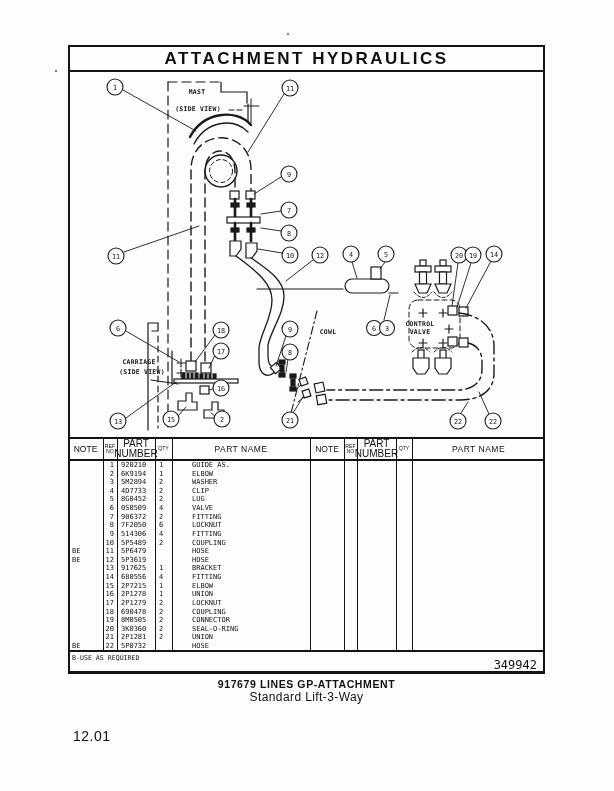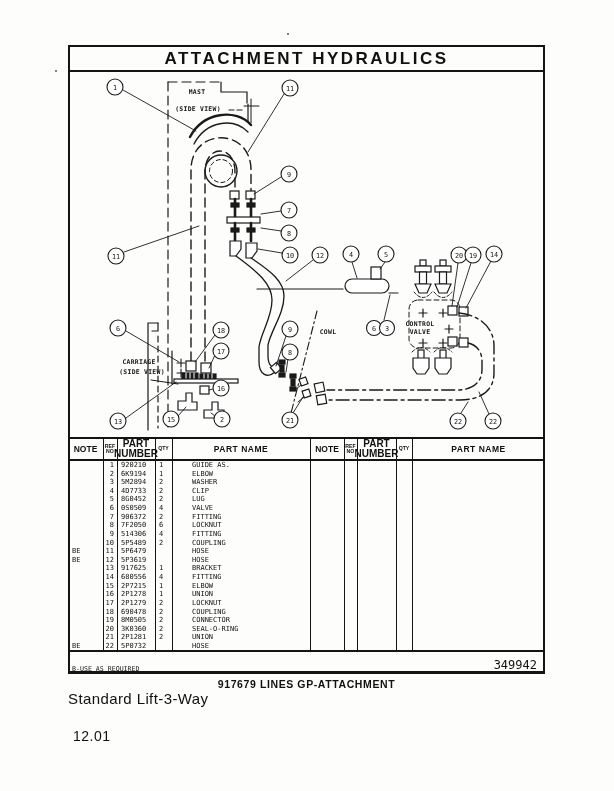--- a/index.html
+++ b/index.html
@@ -14,40 +14,40 @@
   svg{position:absolute;left:0;top:0;pointer-events:none}
   svg text{font-family:"DejaVu Sans Mono",monospace;fill:#141414}
   .dlabel{font-size:6.4px;font-weight:700;letter-spacing:.3px}
   .cnum{font-size:6.8px}
   
   .ptable{left:68px;top:437px;width:477px;height:213px;box-sizing:border-box;
           border-top:2px solid #141414;font-family:"DejaVu Sans Mono",monospace}
   .vline{position:absolute;top:0;width:1px;height:213px;background:#141414}
   .hdrline{position:absolute;left:0;top:20px;width:477px;height:2px;background:#141414}
   .hcell{position:absolute;top:0;height:20px;display:flex;flex-direction:column;
-         align-items:center;justify-content:center;font-weight:bold;
+         align-items:center;justify-content:center;font-weight:normal;
          font-family:"Liberation Sans",sans-serif;line-height:1.05}
   .h-note{font-size:8.5px}
   .h-small{font-size:5.2px}
   .h-part{font-size:10px}
   .h-name{font-size:8.5px;letter-spacing:.5px}
   .prow{position:absolute;left:0;width:477px;height:9px;font-size:7px;line-height:9px;white-space:pre}
   .prow span{position:absolute;top:0}
   .c-note{left:4px;width:28px}
   .c-ref{left:33px;width:13px;text-align:right}
   .c-part{left:53px}
   .c-qty{left:91px}
   .c-name{left:124px}
   .tfoot{left:68px;top:650px;width:477px;height:14px;box-sizing:border-box;
          border-top:2px solid #141414;font-family:"DejaVu Sans Mono",monospace;font-size:6.6px;line-height:8.2px;
-         padding:13px 6px 0 4px}
+         padding:2px 6px 0 4px}
   .docnum{position:absolute;right:8px;top:9px;font-size:12px}
   .caption1{left:68px;top:678px;width:477px;text-align:center;font-weight:bold;
             font-size:10.5px;letter-spacing:.6px}
-  .caption2{left:68px;top:690px;width:477px;font-size:15px;letter-spacing:.4px}
+  .caption2{left:68px;top:690px;width:477px;text-align:center;font-size:12px;letter-spacing:.4px}
   .pagenum{left:73px;top:728px;font-size:14px;letter-spacing:.5px}
   .dot{position:absolute;width:2px;height:2px;background:#555;border-radius:50%}
 </style>
 </head>
 <body>
 
 <div class="abs dot" style="left:55px;top:70px"></div>
 <div class="abs dot" style="left:287px;top:33px"></div>
 
 <div class="abs frame"></div>

